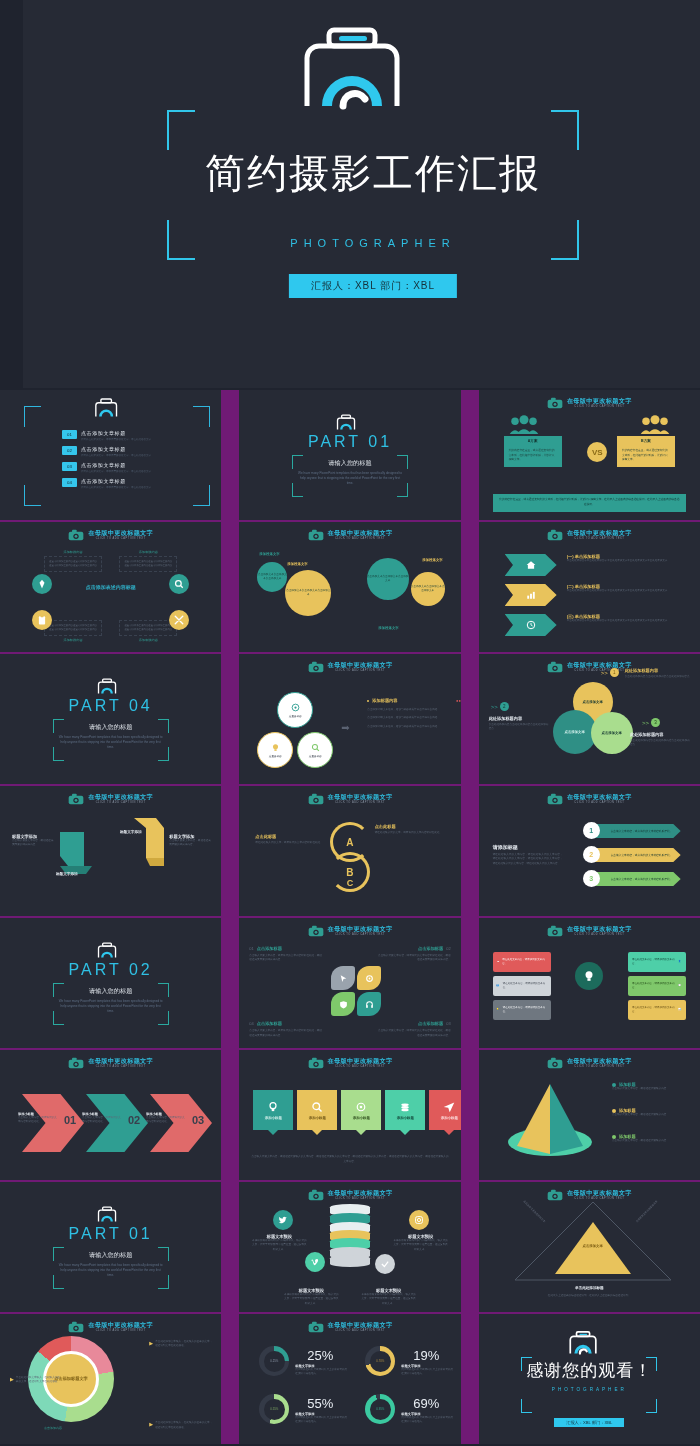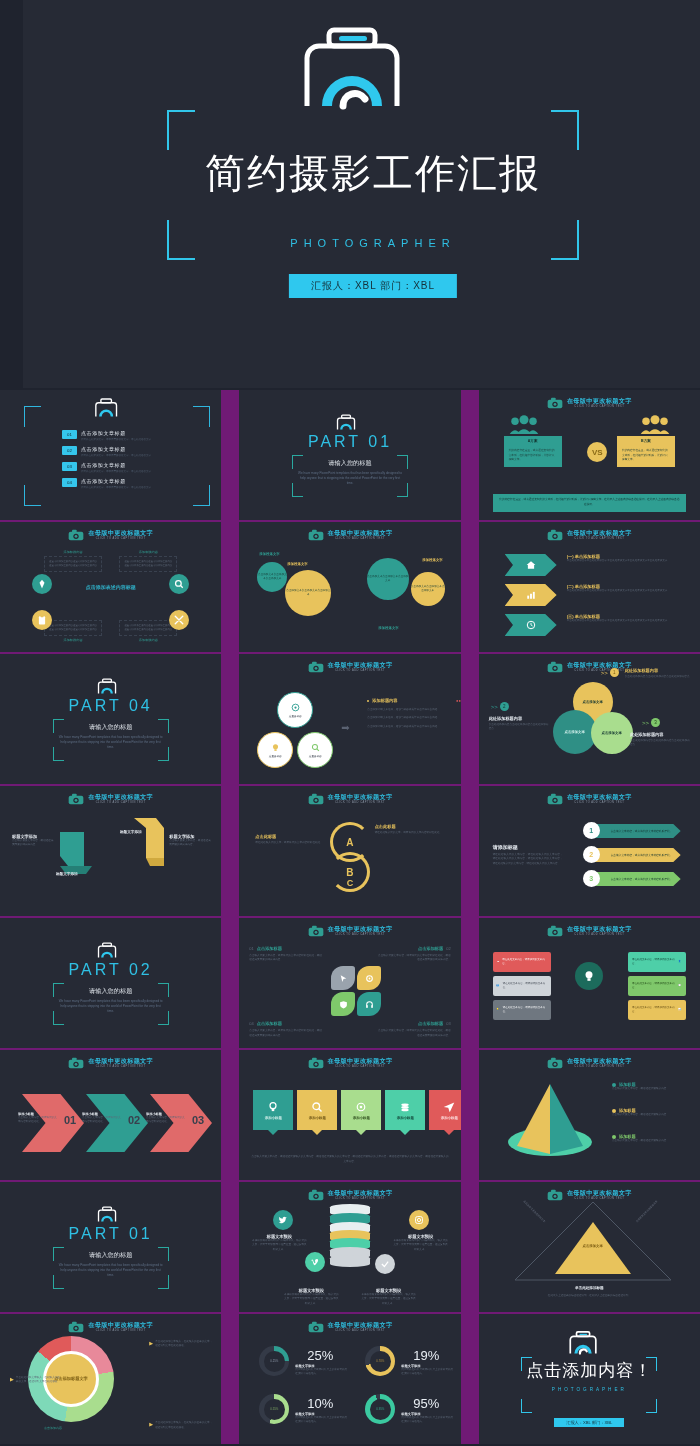--- a/index.html
+++ b/index.html
@@ -1133,30 +1133,30 @@
         </div>
       <div class="dpct" style="left:174px;top:34px">19%</div>
       <div style="position:absolute;left:162px;top:50px;width:52px">
         <div style="color:#e9eef4;font-size:3.2px;font-weight:bold">标题文字添加</div>
         <div class="body-sm">用户可以在幻灯片或者幻灯片上的素材可以用在演讲中其他地方。</div>
         </div>
 
       <div class="donut" style="left:20px;top:80px;background:conic-gradient(#a9dd8e 0deg 198deg,#343a47 198deg 360deg)">
         <div class="hole" style="color:#7fa864">0.55%</div>
         </div>
-      <div class="dpct" style="left:68px;top:82px">10%</div>
+      <div class="dpct" style="left:68px;top:82px">55%</div>
       <div style="position:absolute;left:56px;top:98px;width:52px">
         <div style="color:#e9eef4;font-size:3.2px;font-weight:bold">标题文字添加</div>
         <div class="body-sm">用户可以在幻灯片或者幻灯片上的素材可以用在演讲中其他地方。</div>
         </div>
 
       <div class="donut" style="left:126px;top:80px;background:conic-gradient(#3bc9a0 0deg 342deg,#343a47 342deg 360deg)">
         <div class="hole" style="color:#35a98a">0.95%</div>
         </div>
-      <div class="dpct" style="left:174px;top:82px">95%</div>
+      <div class="dpct" style="left:174px;top:82px">69%</div>
       <div style="position:absolute;left:162px;top:98px;width:52px">
         <div style="color:#e9eef4;font-size:3.2px;font-weight:bold">标题文字添加</div>
         <div class="body-sm">用户可以在幻灯片或者幻灯片上的素材可以用在演讲中其他地方。</div>
         </div>
     </div>
 
     <div class="slide">
       <div class="part-wrap">
         <div style="margin-bottom:2px">
           <svg width="42" height="24" viewBox="0 0 148 82">
@@ -1166,21 +1166,21 @@
             <path d="M28 78 a25 25 0 0 1 50 0" fill="none" stroke="#2fc8ee" stroke-width="11"></path>
             <path d="M42 78 a13 13 0 0 1 24 -8" fill="none" stroke="#fff" stroke-width="8" stroke-linecap="round"></path>
           </svg>
         </div>
         <div class="part-frame" style="width:136px;height:56px">
           <div class="pf-c pf-tl" style="border-color:#31c6ea"></div>
             <div class="pf-c pf-tr" style="border-color:#31c6ea"></div>
           <div class="pf-c pf-bl" style="border-color:#31c6ea"></div>
             <div class="pf-c pf-br" style="border-color:#31c6ea"></div>
           <div style="position:absolute;left:0;right:0;top:2px;text-align:center">
-            <div class="thx-title">点击添加内容！</div>
+            <div class="thx-title">感谢您的观看！</div>
             <div class="thx-sub">PHOTOGRAPHER</div>
           </div>
         </div>
         <div class="thx-badge">汇报人：XBL  部门：XBL</div>
       </div>
     </div>
 
   </div>
 </div>
 

